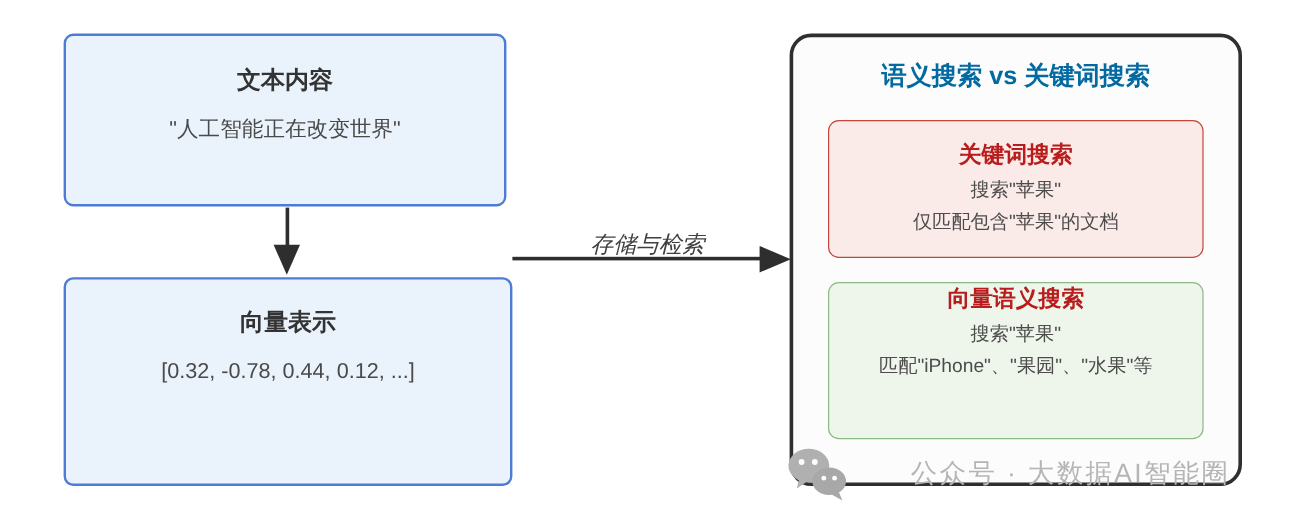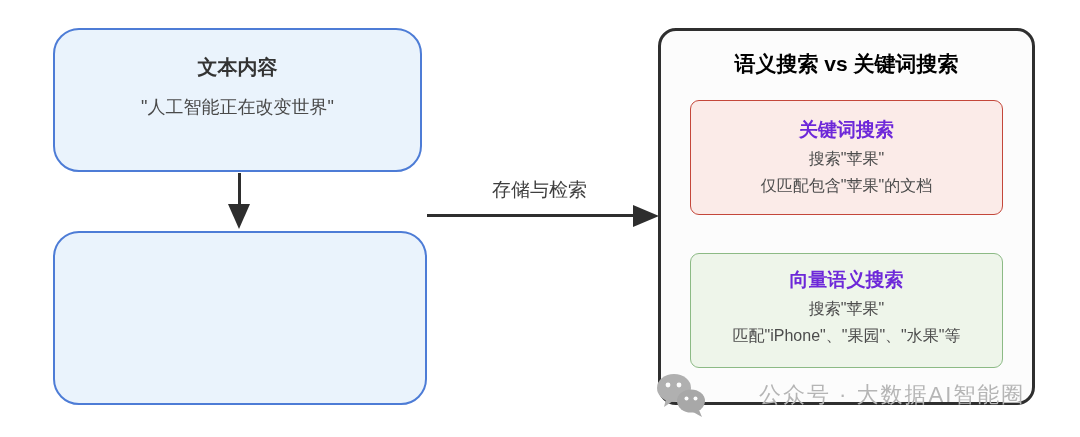--- a/index.html
+++ b/index.html
@@ -4,65 +4,65 @@
 <style>
   html,body{margin:0;padding:0;background:#ffffff;}
   body{font-family:"Liberation Sans","DejaVu Sans",sans-serif;}
   .stage{position:relative;width:1080px;height:437px;background:#ffffff;overflow:hidden;}
 
   
   .blue-box{
     position:absolute;
     background:var(--blue-bg,#eaf3fc);
     border:2.5px solid var(--blue-border,#4d7cd6);
-    border-radius:26px;
+    border-radius:8px;
     box-sizing:border-box;
     text-align:center;
   }
   .box-text{left:53px;top:28px;width:369px;height:144px;padding-top:23px;}
   .box-vector{left:53px;top:231px;width:374px;height:174px;padding-top:22px;}
   .box-title{font-size:20px;font-weight:700;color:#333333;line-height:28px;}
   .box-line{font-size:18px;color:#4a4a4a;line-height:26px;margin-top:13px;}
 
   
   .arrow-line{position:absolute;background:var(--arrow-color,#2e2e2e);}
   .v-line{left:238px;top:173px;width:3px;height:32px;}
   .v-head{position:absolute;left:228px;top:204px;width:0;height:0;
     border-left:11px solid transparent;border-right:11px solid transparent;
     border-top:25px solid var(--arrow-color,#2e2e2e);}
   .h-line{left:427px;top:214px;width:208px;height:3px;}
   .h-head{position:absolute;left:633px;top:205px;width:0;height:0;
     border-top:11px solid transparent;border-bottom:11px solid transparent;
     border-left:26px solid var(--arrow-color,#2e2e2e);}
   .arrow-label{position:absolute;font-size:19px;color:#3f3f3f;white-space:nowrap;}
   .embed-label{left:271px;top:188px;}
-  .store-label{left:492px;top:177px;}
+  .store-label{left:492px;top:191px;font-style:italic;}
 
   
   .panel{
     position:absolute;left:658px;top:28px;width:377px;height:377px;
     background:#fcfcfc;border:3px solid var(--panel-border,#2f2f2f);
     border-radius:18px;box-sizing:border-box;text-align:center;padding-top:20px;
   }
-  .panel-title{font-size:21px;font-weight:700;color:#000000;line-height:26px;}
+  .panel-title{font-size:21px;font-weight:700;color:#0369a1;line-height:26px;}
   .inner-box{
     position:absolute;left:29px;width:313px;border-radius:9px;
     box-sizing:border-box;text-align:center;
   }
   .keyword-box{
     top:69px;height:115px;padding-top:15px;
     background:var(--red-bg,#fbebe8);
     border:1.5px solid var(--red-border,#c4473a);
   }
   .semantic-box{
-    top:222px;height:115px;padding-top:12px;
+    top:204px;height:131px;
     background:var(--green-bg,#eef5ea);
     border:1.5px solid var(--green-border,#8cba85);
   }
-  .inner-title{font-size:19px;font-weight:700;color:#6d28d9;line-height:27px;margin-bottom:2px;}
+  .inner-title{font-size:19px;font-weight:700;color:#b91c1c;line-height:27px;margin-bottom:2px;}
   .inner-line{font-size:16px;color:#4c4c4c;line-height:27px;white-space:nowrap;}
 
   
   .watermark{
     position:absolute;left:655px;top:372px;display:flex;align-items:center;
     color:var(--watermark-color,#b5b5b5);z-index:5;
   }
   .wm-icon{width:52px;height:46px;flex:0 0 auto;margin-right:8px;}
   .wm-text{font-size:22px;letter-spacing:2px;white-space:nowrap;margin-left:44px;}
 </style>
@@ -73,20 +73,22 @@
 
   <div class="blue-box box-text">
     <div class="box-title">文本内容</div>
     <div class="box-line">"人工智能正在改变世界"</div>
   </div>
 
   <div class="arrow-line v-line"></div>
   <div class="v-head"></div>
 
   <div class="blue-box box-vector">
+    <div class="box-title">向量表示</div>
+    <div class="box-line">[0.32, -0.78, 0.44, 0.12, ...]</div>
   </div>
 
   <div class="arrow-line h-line"></div>
   <div class="h-head"></div>
   <div class="arrow-label store-label">存储与检索</div>
 
   <div class="panel">
     <div class="panel-title">语义搜索 vs 关键词搜索</div>
 
     <div class="inner-box keyword-box">

